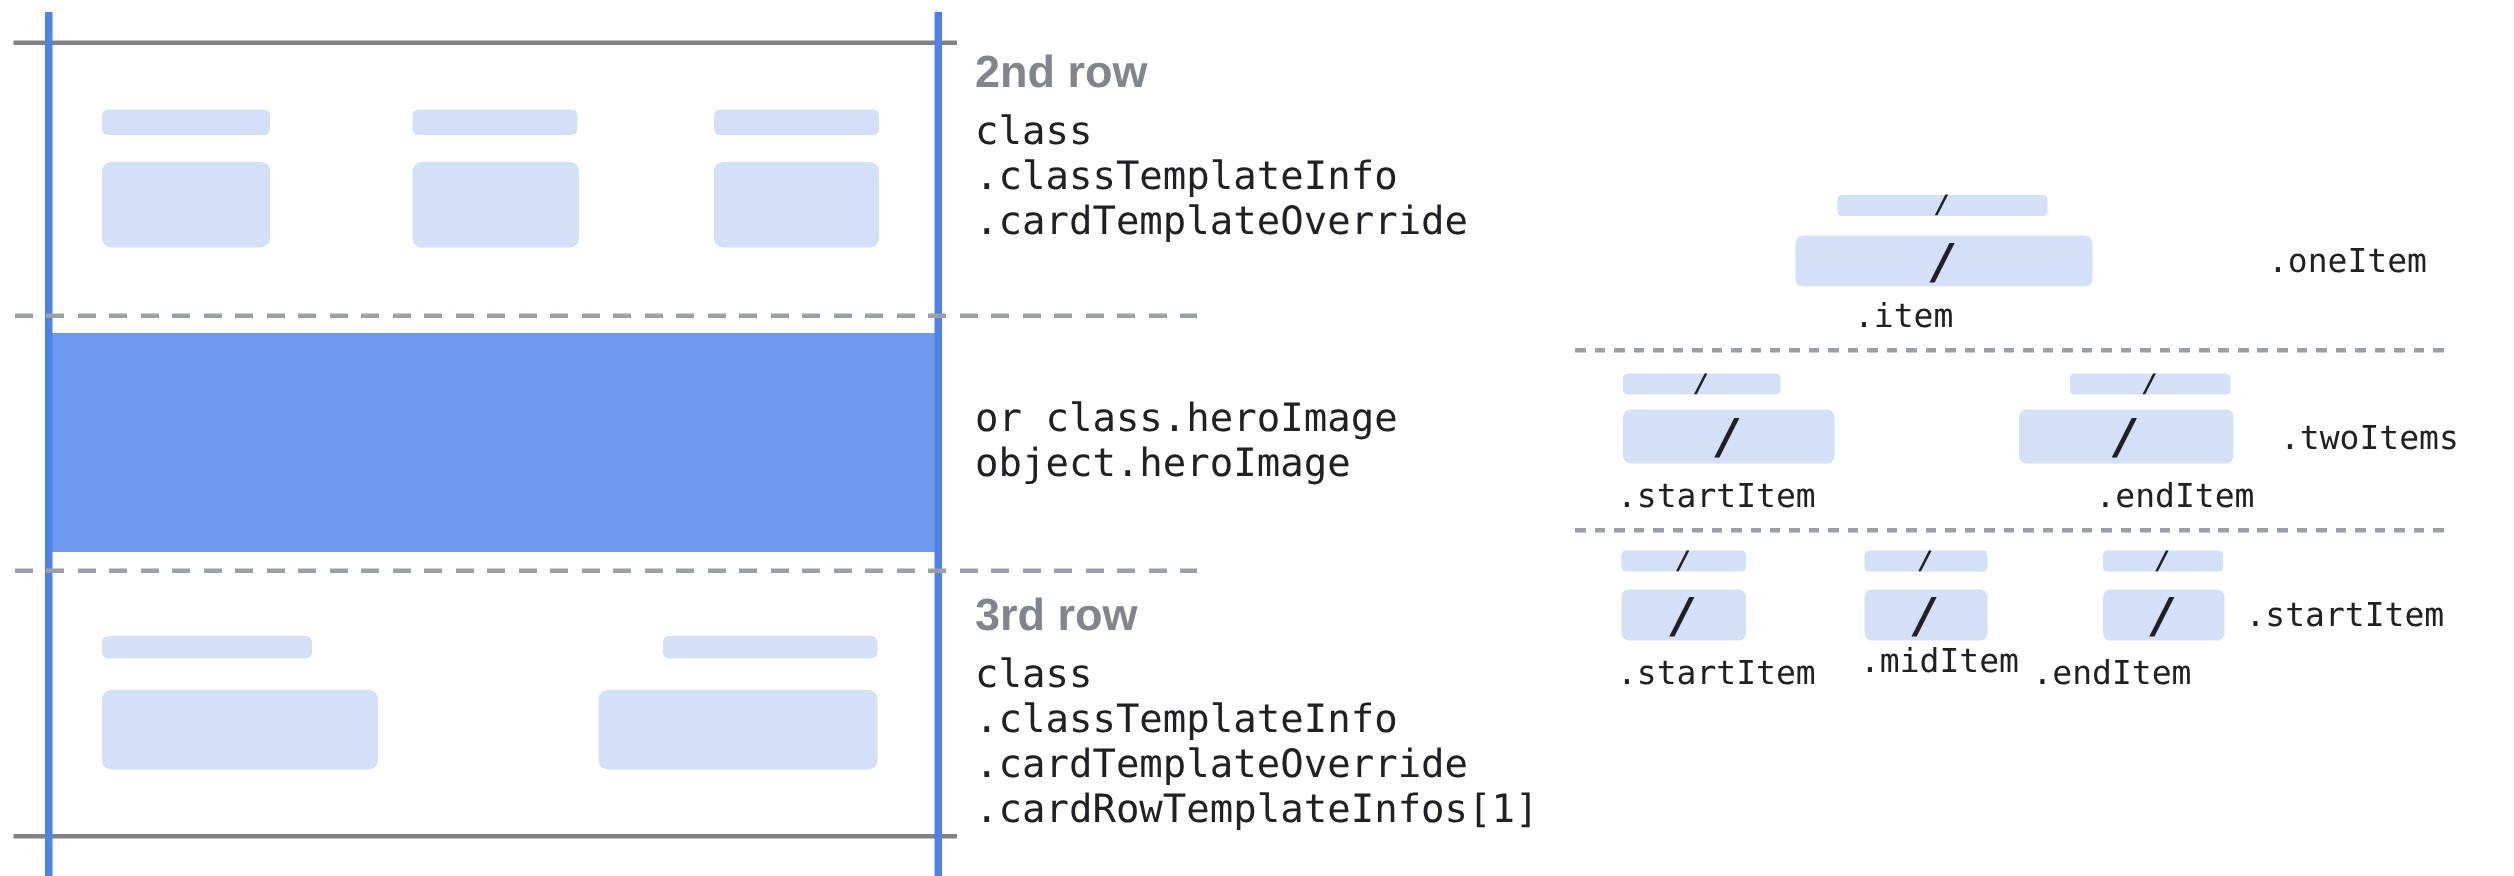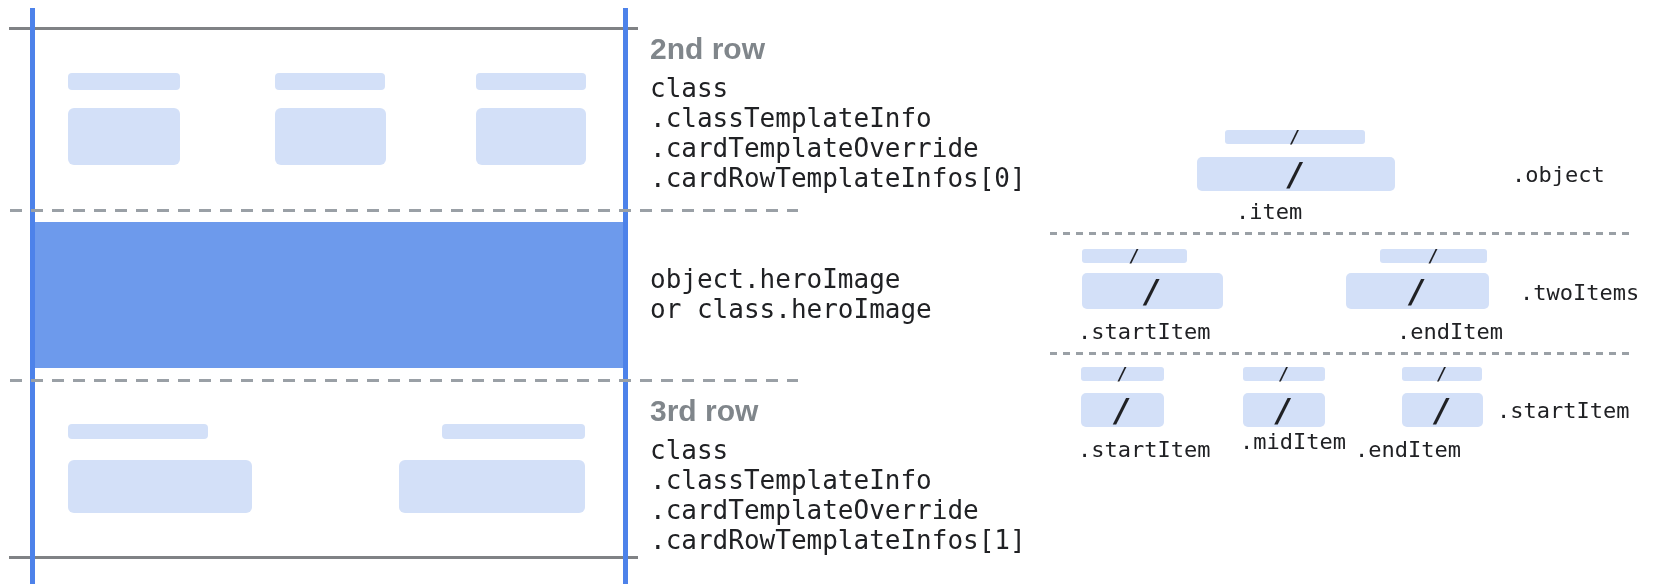--- a/index.html
+++ b/index.html
@@ -109,47 +109,46 @@
   <div class="ph box" style="left:68px;top:460px;width:184px;height:53px"></div>
   <div class="ph" style="left:442px;top:424px;width:143px;height:15px"></div>
   <div class="ph box" style="left:399px;top:460px;width:186px;height:53px"></div>
 
   <div class="ann" style="left:650px;top:30px">
     <div class="ann-heading">2nd row</div>
     <div class="code-block">
       <div class="code-line">class</div>
       <div class="code-line">.classTemplateInfo</div>
       <div class="code-line">.cardTemplateOverride</div>
-      <div class="code-line">.cardRowTemplateInfos[0]</div>
     </div>
   </div>
 
   <div class="ann" style="left:650px;top:264px">
+    <div class="code-line">or class.heroImage</div>
     <div class="code-line">object.heroImage</div>
-    <div class="code-line">or class.heroImage</div>
   </div>
 
   <div class="ann" style="left:650px;top:392px">
     <div class="ann-heading">3rd row</div>
     <div class="code-block">
       <div class="code-line">class</div>
       <div class="code-line">.classTemplateInfo</div>
       <div class="code-line">.cardTemplateOverride</div>
       <div class="code-line">.cardRowTemplateInfos[1]</div>
     </div>
   </div>
 
   <div class="bar bar-sm" style="left:1225px;top:130px;width:140px">
     <span class="slash slash-sm">/</span>
   </div>
   <div class="bar bar-lg" style="left:1197px;top:157px;width:198px">
     <span class="slash slash-lg">/</span>
   </div>
   <div class="legend-label" style="left:1236px;top:200px">.item</div>
-  <div class="legend-label" style="left:1512px;top:163px">.object</div>
+  <div class="legend-label" style="left:1512px;top:163px">.oneItem</div>
 
   <div class="dash-h right-dash" style="top:232px"></div>
 
   <div class="bar bar-sm" style="left:1082px;top:249px;width:105px">
     <span class="slash slash-sm">/</span>
   </div>
   <div class="bar bar-lg" style="left:1082px;top:273px;width:141px;height:36px">
     <span class="slash slash-lg">/</span>
   </div>
   <div class="bar bar-sm" style="left:1380px;top:249px;width:107px">

